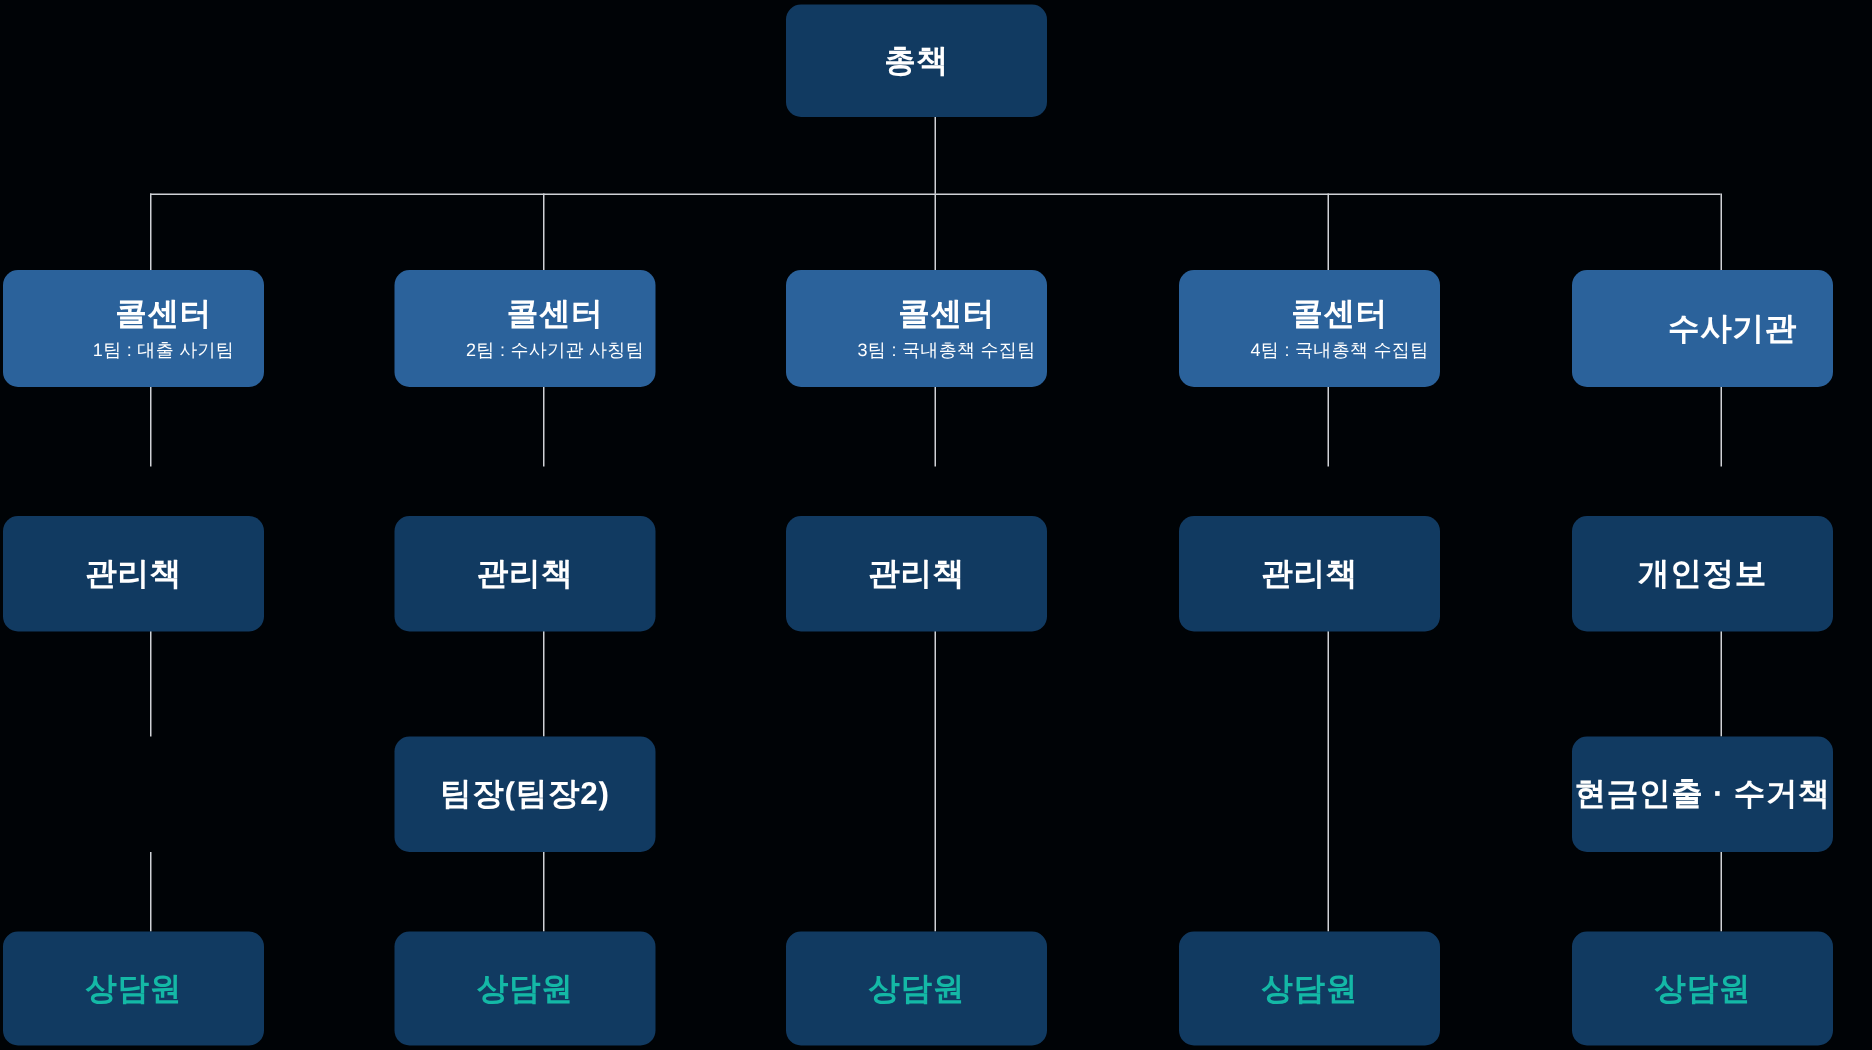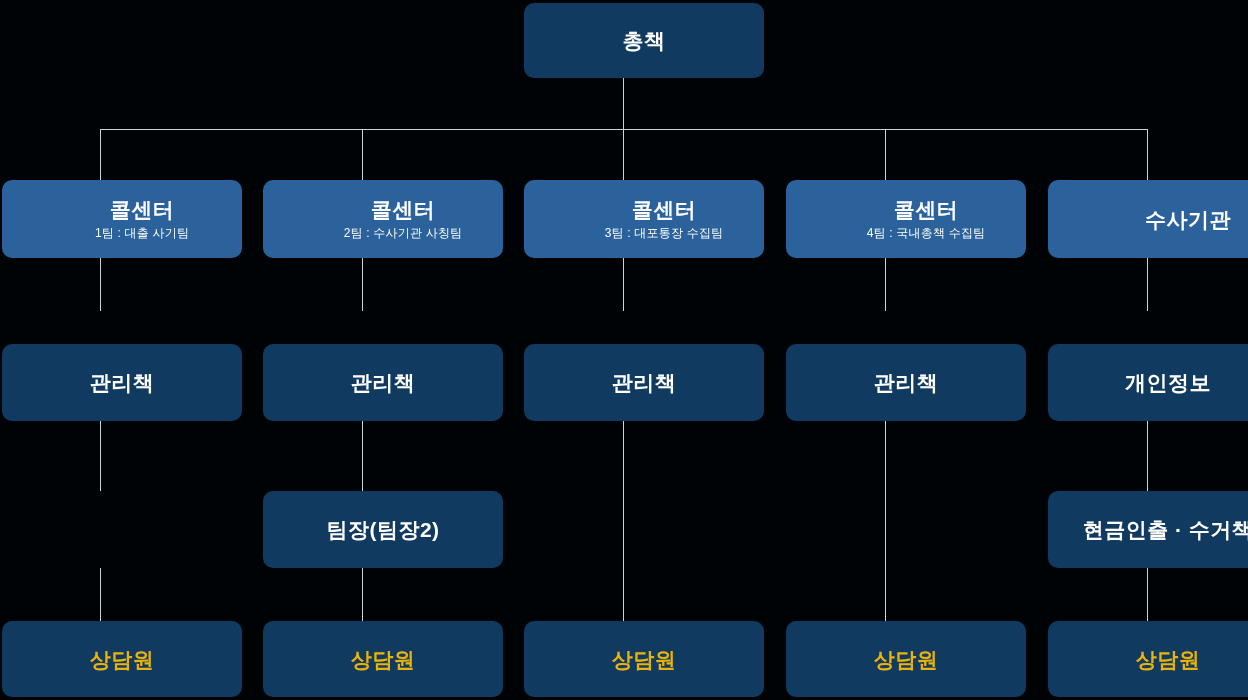--- a/index.html
+++ b/index.html
@@ -5,34 +5,34 @@
   html,body{margin:0;padding:0;background:#000306;}
   #stage{
     position:relative;
     width:1248px;height:700px;
     background:#000306;
     overflow:hidden;
     font-family:"Liberation Sans","DejaVu Sans",sans-serif;
   }
   .node{
     position:absolute;
-    width:240px;
+    width:174px;
     border-radius:10px;
     display:flex;flex-direction:column;
     align-items:center;justify-content:center;
     gap:7px;
     text-align:center;
     color:#ffffff;
     box-sizing:border-box;
   }
   .node .title{font-size:21px;font-weight:700;letter-spacing:.5px;line-height:1;}
   .node .subtitle{font-size:12px;font-weight:500;letter-spacing:.2px;line-height:1;}
   .navy{background:#113a61;}
   .blue{background:#2b629b;}
-  .dark-text{color:#eab308;}
+  .dark-text{color:#14b8a6;}
   
   .row1{top:3px;height:75px;}
   .row2{top:180px;height:78px;padding-left:40px;}
   .row3{top:311px;height:77px;margin-top:33px;}
   .row4{top:491px;height:77px;}
   .row5{top:621px;height:76px;}
   
   .col1{left:2px;}
   .col2{left:263px;}
   .col3{left:524px;}
@@ -86,21 +86,21 @@
   <div class="node blue row2 col1">
     <span class="title">콜센터</span>
     <span class="subtitle">1팀 : 대출 사기팀</span>
   </div>
   <div class="node blue row2 col2">
     <span class="title">콜센터</span>
     <span class="subtitle">2팀 : 수사기관 사칭팀</span>
   </div>
   <div class="node blue row2 col3">
     <span class="title">콜센터</span>
-    <span class="subtitle">3팀 : 대포통장 수집팀</span>
+    <span class="subtitle">3팀 : 국내총책 수집팀</span>
   </div>
   <div class="node blue row2 col4">
     <span class="title">콜센터</span>
     <span class="subtitle">4팀 : 국내총책 수집팀</span>
   </div>
   <div class="node blue row2 col5">
     <span class="title">수사기관</span>
   </div>
 
   <div class="node navy row3 col1">

